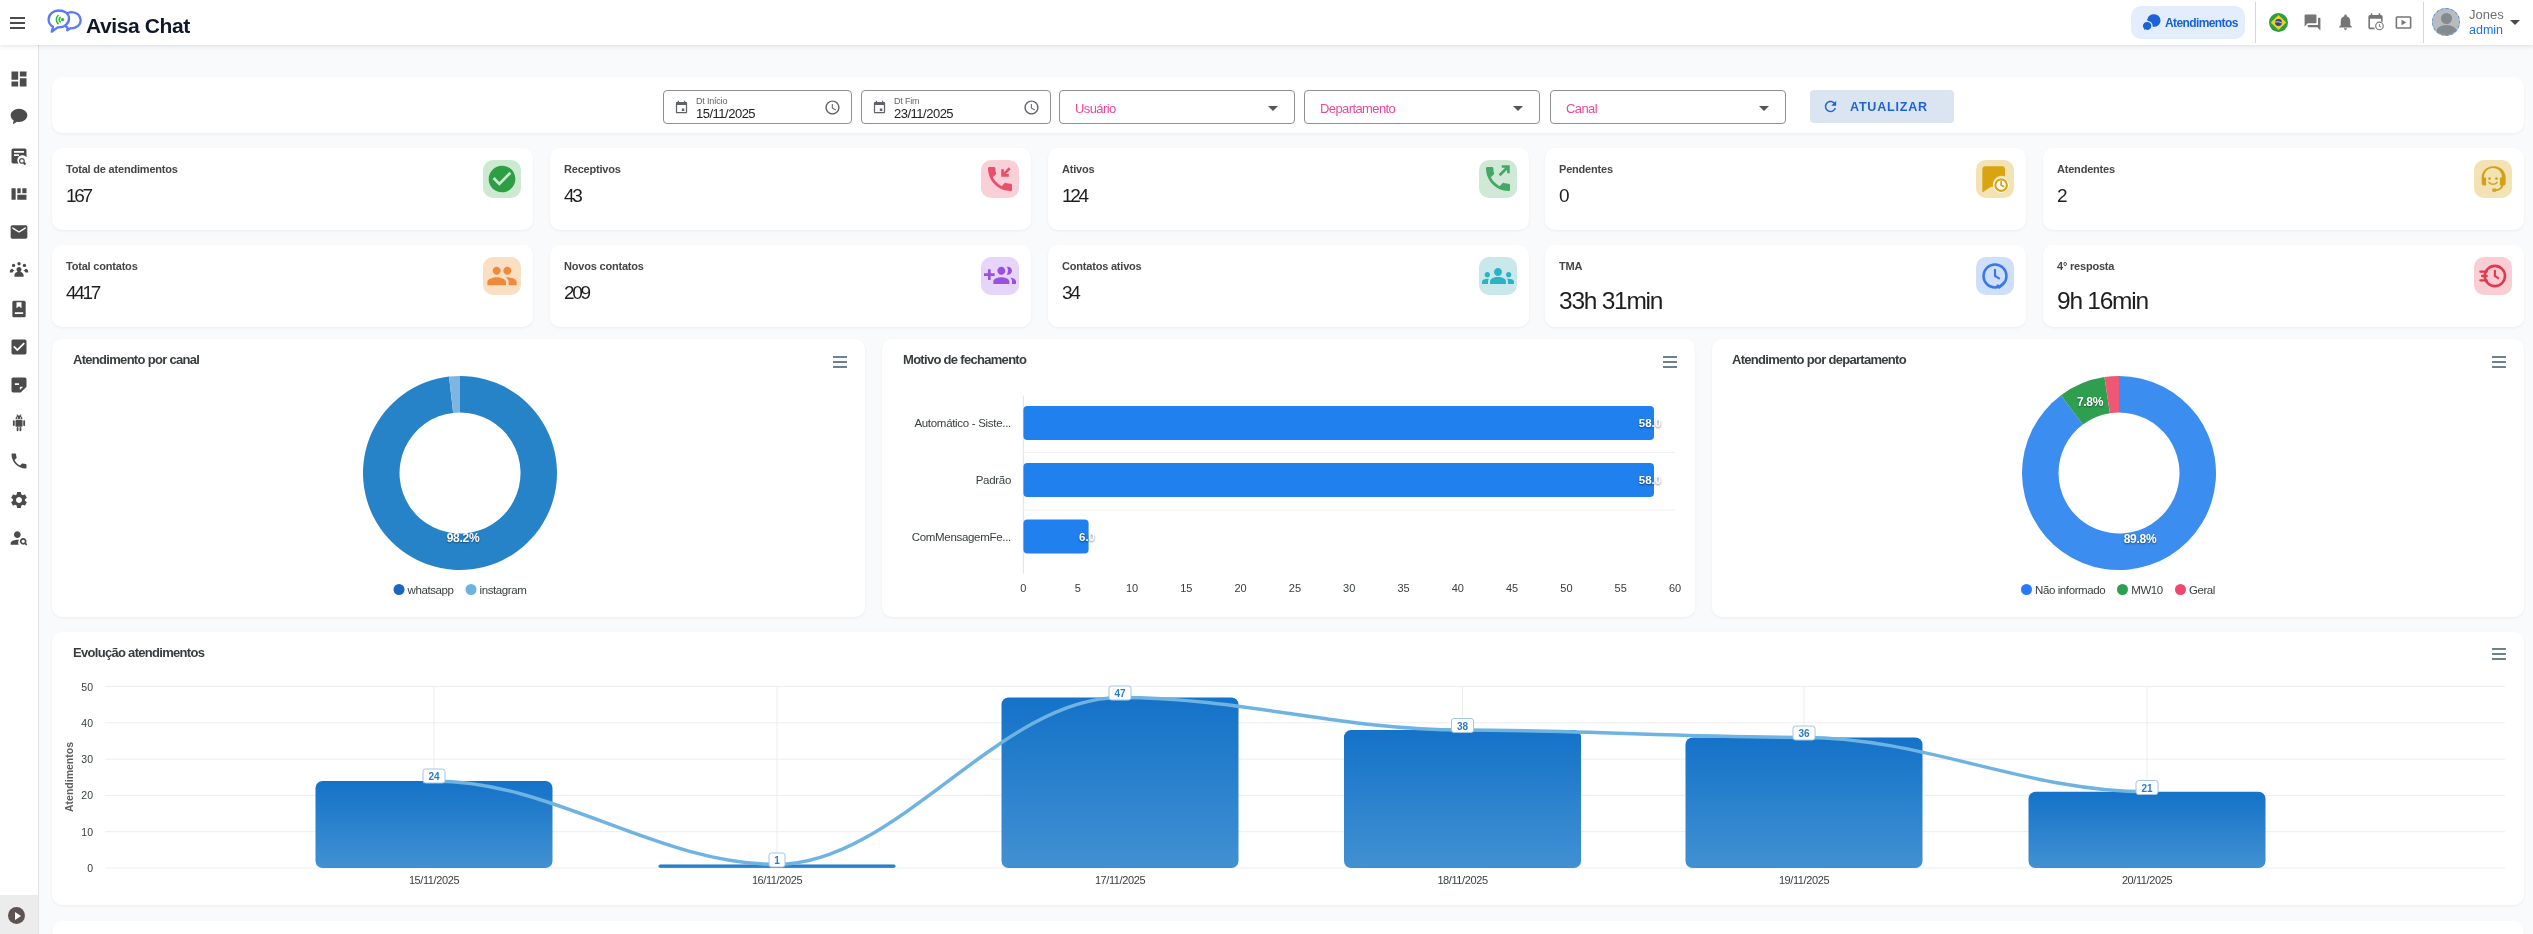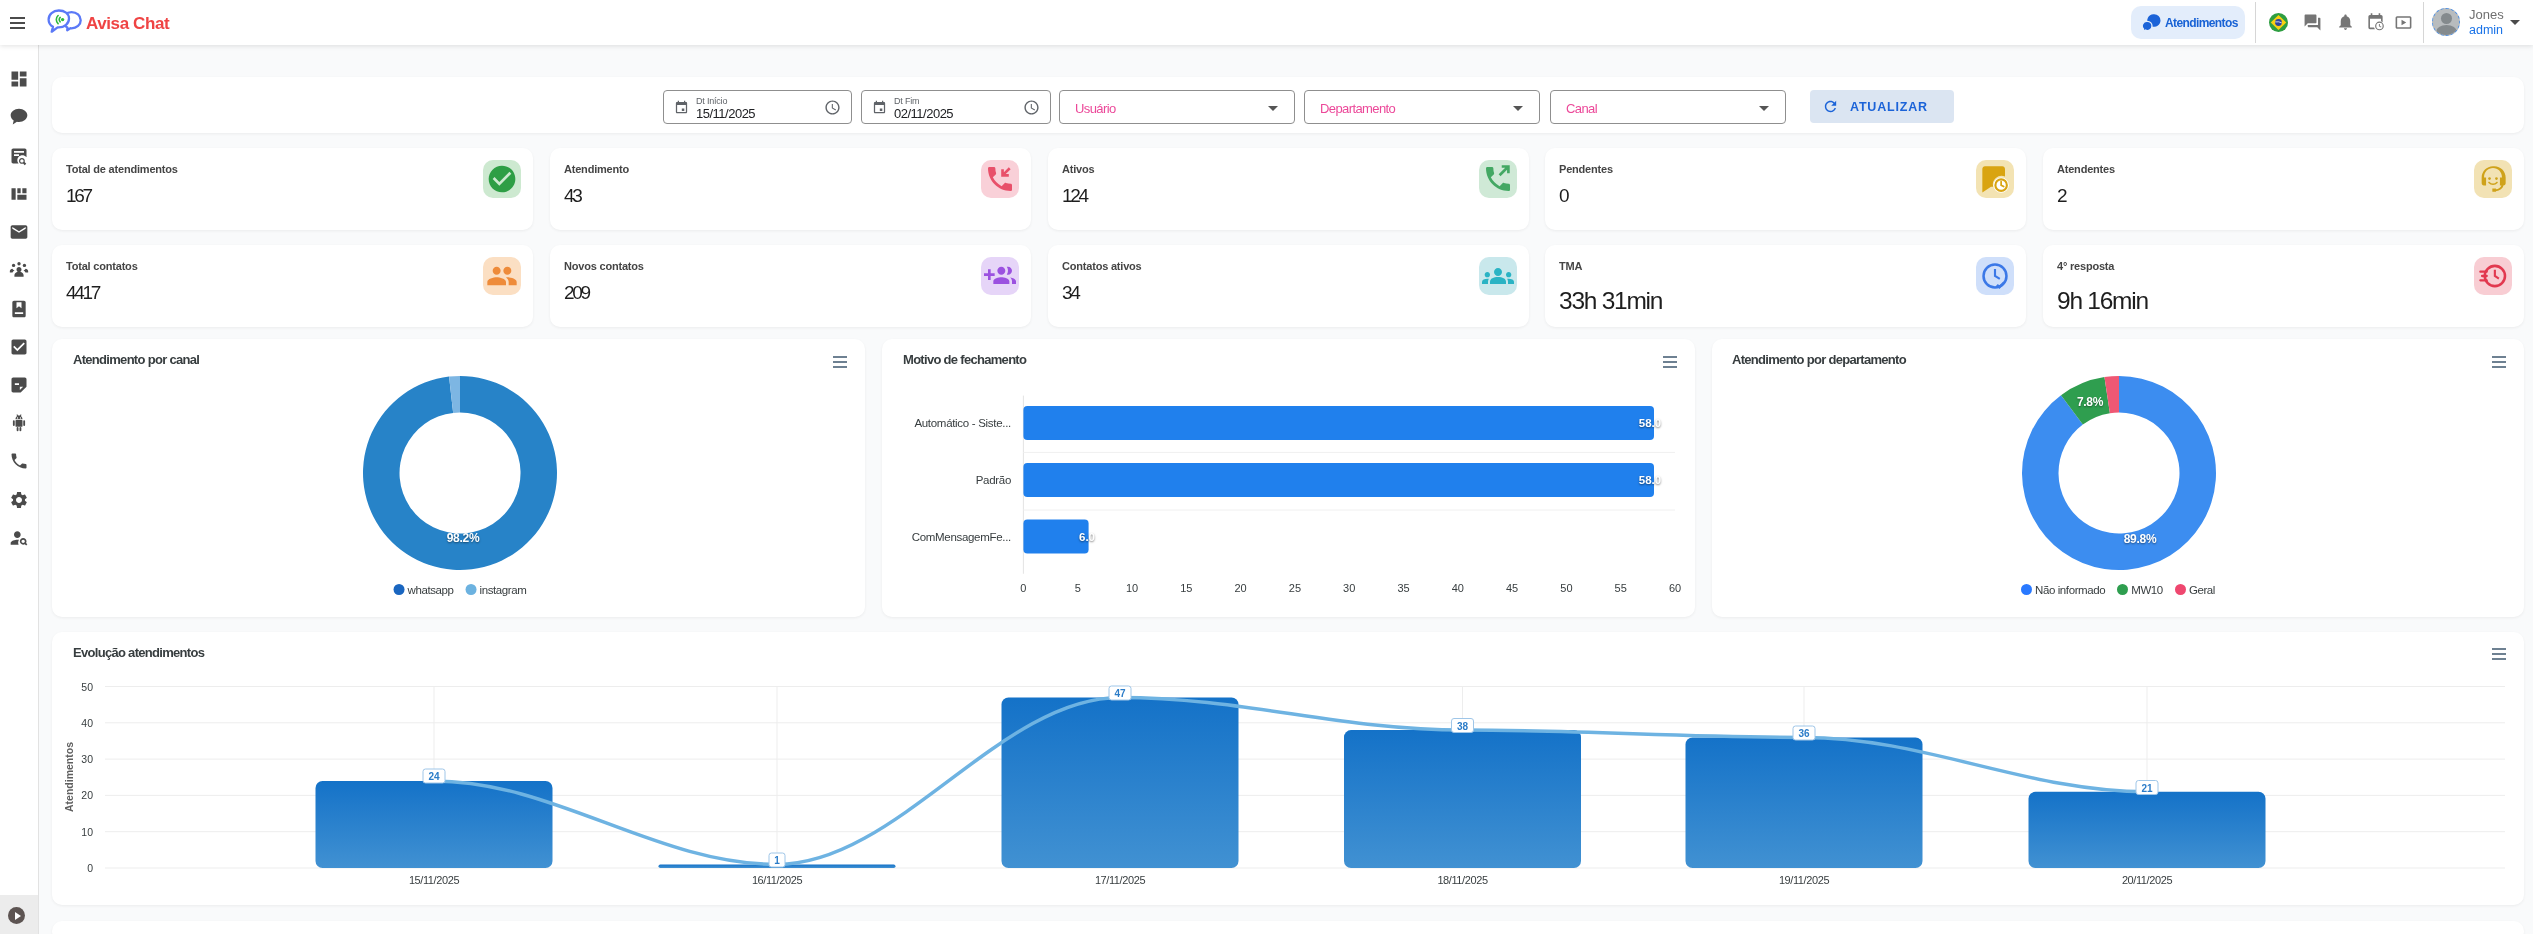--- a/index.html
+++ b/index.html
@@ -41,21 +41,21 @@
     <div style="height:2px; background:#4b4b4b; margin-bottom:3px;"></div>
     <div style="height:2px; background:#4b4b4b;"></div>
   </div>
 
   <svg class="abs" style="left:47px; top:9px;" width="36" height="27" viewBox="0 0 36 27">
     <path d="M24.5 3.1 c5.2 0 9.2 3.5 9.2 8.1 c0 4.6 -4 8.1 -9.2 8.1 l-1.1 -0.06 l-3.2 2 l0.25 -2.8 c-3 -1.4 -4.95 -4 -4.95 -7.24 c0 -4.6 4 -8.1 9 -8.1 Z" fill="none" stroke="#5b79f7" stroke-width="2.3" stroke-linejoin="round"></path>
     <path d="M11.8 1.5 c-5.7 0 -10.2 3.9 -10.2 8.9 c0 3.1 1.75 5.8 4.4 7.4 l-1.3 4.9 l5.9 -4.35 c0.4 0.05 0.8 0.07 1.2 0.07 c5.7 0 10.2 -3.9 10.2 -8.9 S17.5 1.5 11.8 1.5 Z" fill="#fff" stroke="#5b79f7" stroke-width="2.3" stroke-linejoin="round"></path>
     <circle cx="15.6" cy="10.6" r="1.7" fill="#2eb83c"></circle>
     <path d="M11.1 6.5 a5.6 5.6 0 0 0 0 8.2 M13.2 8.4 a2.9 2.9 0 0 0 0 4.4" fill="none" stroke="#2eb83c" stroke-width="1.6" stroke-linecap="round"></path>
   </svg>
-  <div class="abs" style="left:86px; top:14px; font-size:17px; font-weight:700; color:#ef4444; letter-spacing:-0.4px;">Avisa Chat</div>
+  <div class="abs" style="left:86px; top:14px; font-size:21px; font-weight:700; color:#0f172a; letter-spacing:-0.4px;">Avisa Chat</div>
 
   <div class="abs" style="left:2131px; top:6px; width:114px; height:33px; background:#e3edfb; border-radius:10px;">
     <svg style="position:absolute; left:11px; top:7px;" width="19" height="19" viewBox="0 0 19 19" fill="#1b63d8">
       <path d="M12.2 1.2a6.3 6.3 0 0 1 6.3 6.3 6.3 6.3 0 0 1-8.9 5.7l-3.2 1.9.7-3.2a6.3 6.3 0 0 1 5.1-10.7z"></path>
       <path d="M5.4 8.3a4.6 4.6 0 0 1 4.6 4.6 4.6 4.6 0 0 1-6.5 4.2l-2.4 1.4.5-2.4A4.6 4.6 0 0 1 5.4 8.3z" stroke="#e3edfb" stroke-width="1.3"></path>
     </svg>
     <div style="position:absolute; left:34px; top:10px; font-size:12px; font-weight:700; color:#1862d5; letter-spacing:-0.6px;">Atendimentos</div>
   </div>
   <div class="abs" style="left:2255px; top:2px; width:1px; height:41px; background:#d6d6d6;"></div>
 
@@ -184,21 +184,21 @@
   <svg style="position:absolute; right:10px; top:8px;" width="17" height="17" viewBox="0 0 24 24" fill="#5f6368">
       <path d="M11.99 2C6.47 2 2 6.48 2 12s4.47 10 9.99 10C17.52 22 22 17.52 22 12S17.52 2 11.99 2zM12 20c-4.42 0-8-3.58-8-8s3.58-8 8-8 8 3.58 8 8-3.58 8-8 8zm.5-13H11v6l5.25 3.15.75-1.23-4.5-2.67z"></path>
     </svg>
 </div>
 
 <div class="filterbox" style="left:861px; width:190px;">
   <svg style="position:absolute; left:10px; top:9px;" width="15" height="15" viewBox="0 0 24 24" fill="#5f6368">
       <path d="M19 3h-1V1h-2v2H8V1H6v2H5c-1.11 0-1.99.9-1.99 2L3 19c0 1.1.89 2 2 2h14c1.1 0 2-.9 2-2V5c0-1.1-.9-2-2-2zm0 16H5V8h14v11zm-6.5-5.5h4v4h-4v-4z"></path>
     </svg>
   <div class="fb-label" style="left:32px;">Dt Fim</div>
-  <div class="fb-value" style="left:32px;">02/11/2025</div>
+  <div class="fb-value" style="left:32px;">23/11/2025</div>
   <svg style="position:absolute; right:10px; top:8px;" width="17" height="17" viewBox="0 0 24 24" fill="#5f6368">
       <path d="M11.99 2C6.47 2 2 6.48 2 12s4.47 10 9.99 10C17.52 22 22 17.52 22 12S17.52 2 11.99 2zM12 20c-4.42 0-8-3.58-8-8s3.58-8 8-8 8 3.58 8 8-3.58 8-8 8zm.5-13H11v6l5.25 3.15.75-1.23-4.5-2.67z"></path>
     </svg>
 </div>
 
 <div class="filterbox" style="left:1059px; width:236px;">
   <div class="selecttext">Usuário</div>
   <div class="caret" style="right:16px; top:15px;"></div>
 </div>
 <div class="filterbox" style="left:1304px; width:236px;">
@@ -220,21 +220,21 @@
 <div class="card" style="left:52px; top:148px; width:481px; height:82px;">
   <div class="statlabel">Total de atendimentos</div>
     <div class="statvalue">167</div>
   <div class="staticon" style="left:431px; background:#cde9d0;">
     <svg viewBox="0 0 24 24" fill="#2e9e45">
         <path d="M12 2C6.48 2 2 6.48 2 12s4.48 10 10 10 10-4.48 10-10S17.52 2 12 2zm-2 15-5-5 1.41-1.41L10 14.17l7.59-7.59L19 8l-9 9z"></path>
       </svg>
   </div>
 </div>
 <div class="card" style="left:550px; top:148px; width:481px; height:82px;">
-  <div class="statlabel">Atendimento</div>
+  <div class="statlabel">Receptivos</div>
     <div class="statvalue">43</div>
   <div class="staticon" style="left:431px; background:#f9d0d8;">
     <svg viewBox="0 0 24 24" fill="#e8506a">
         <path d="M20 15.5c-1.25 0-2.45-.2-3.57-.57-.35-.11-.74-.03-1.02.24l-2.2 2.2a15.045 15.045 0 0 1-6.59-6.59l2.2-2.21c.27-.26.35-.65.24-1A11.36 11.36 0 0 1 8.5 4c0-.55-.45-1-1-1H4c-.55 0-1 .45-1 1 0 9.39 7.61 17 17 17 .55 0 1-.45 1-1v-3.5c0-.55-.45-1-1-1z"></path>
         <path d="M18.6 3.2 14.9 6.9 14.9 4.6 12.9 4.6 12.9 10.3 18.6 10.3 18.6 8.3 16.3 8.3 20 4.6z"></path>
       </svg>
   </div>
 </div>
 <div class="card" style="left:1048px; top:148px; width:481px; height:82px;">
   <div class="statlabel">Ativos</div>

